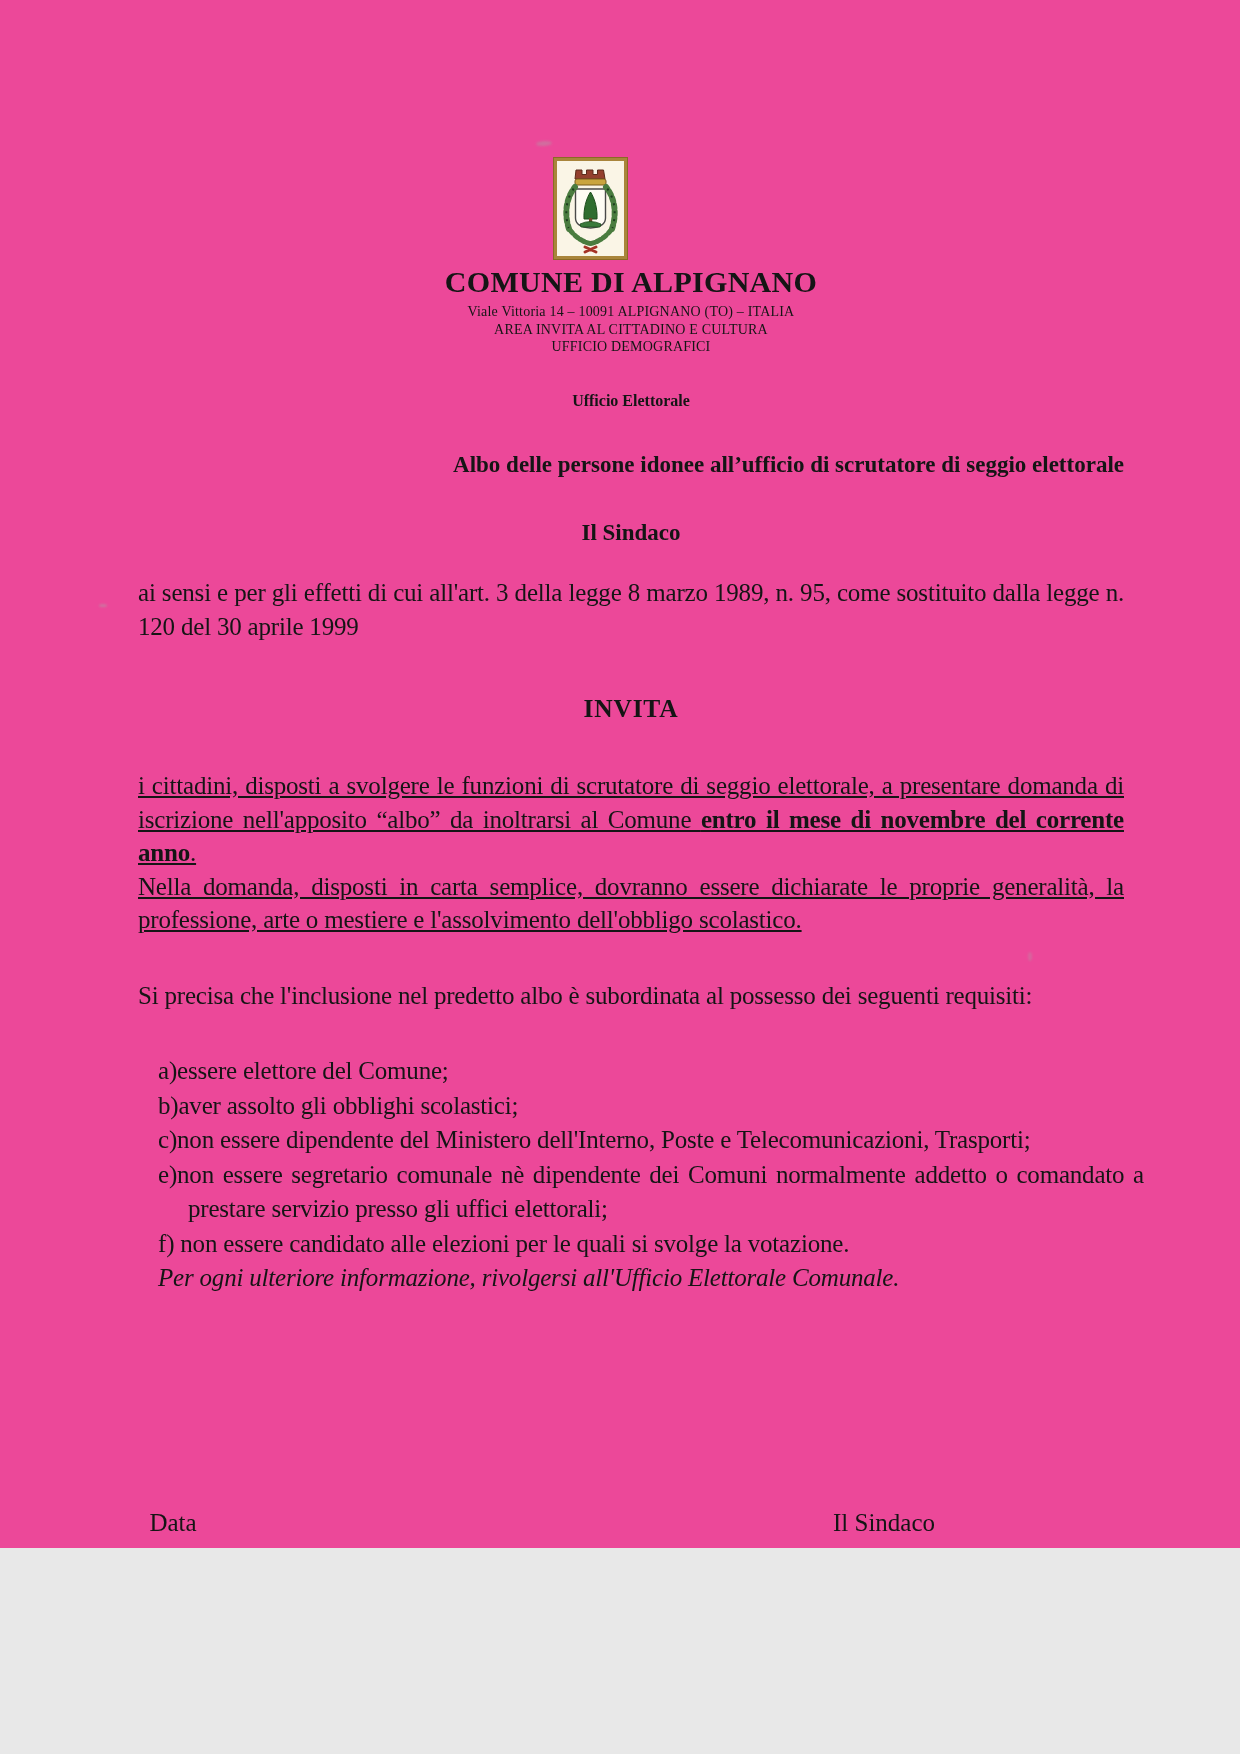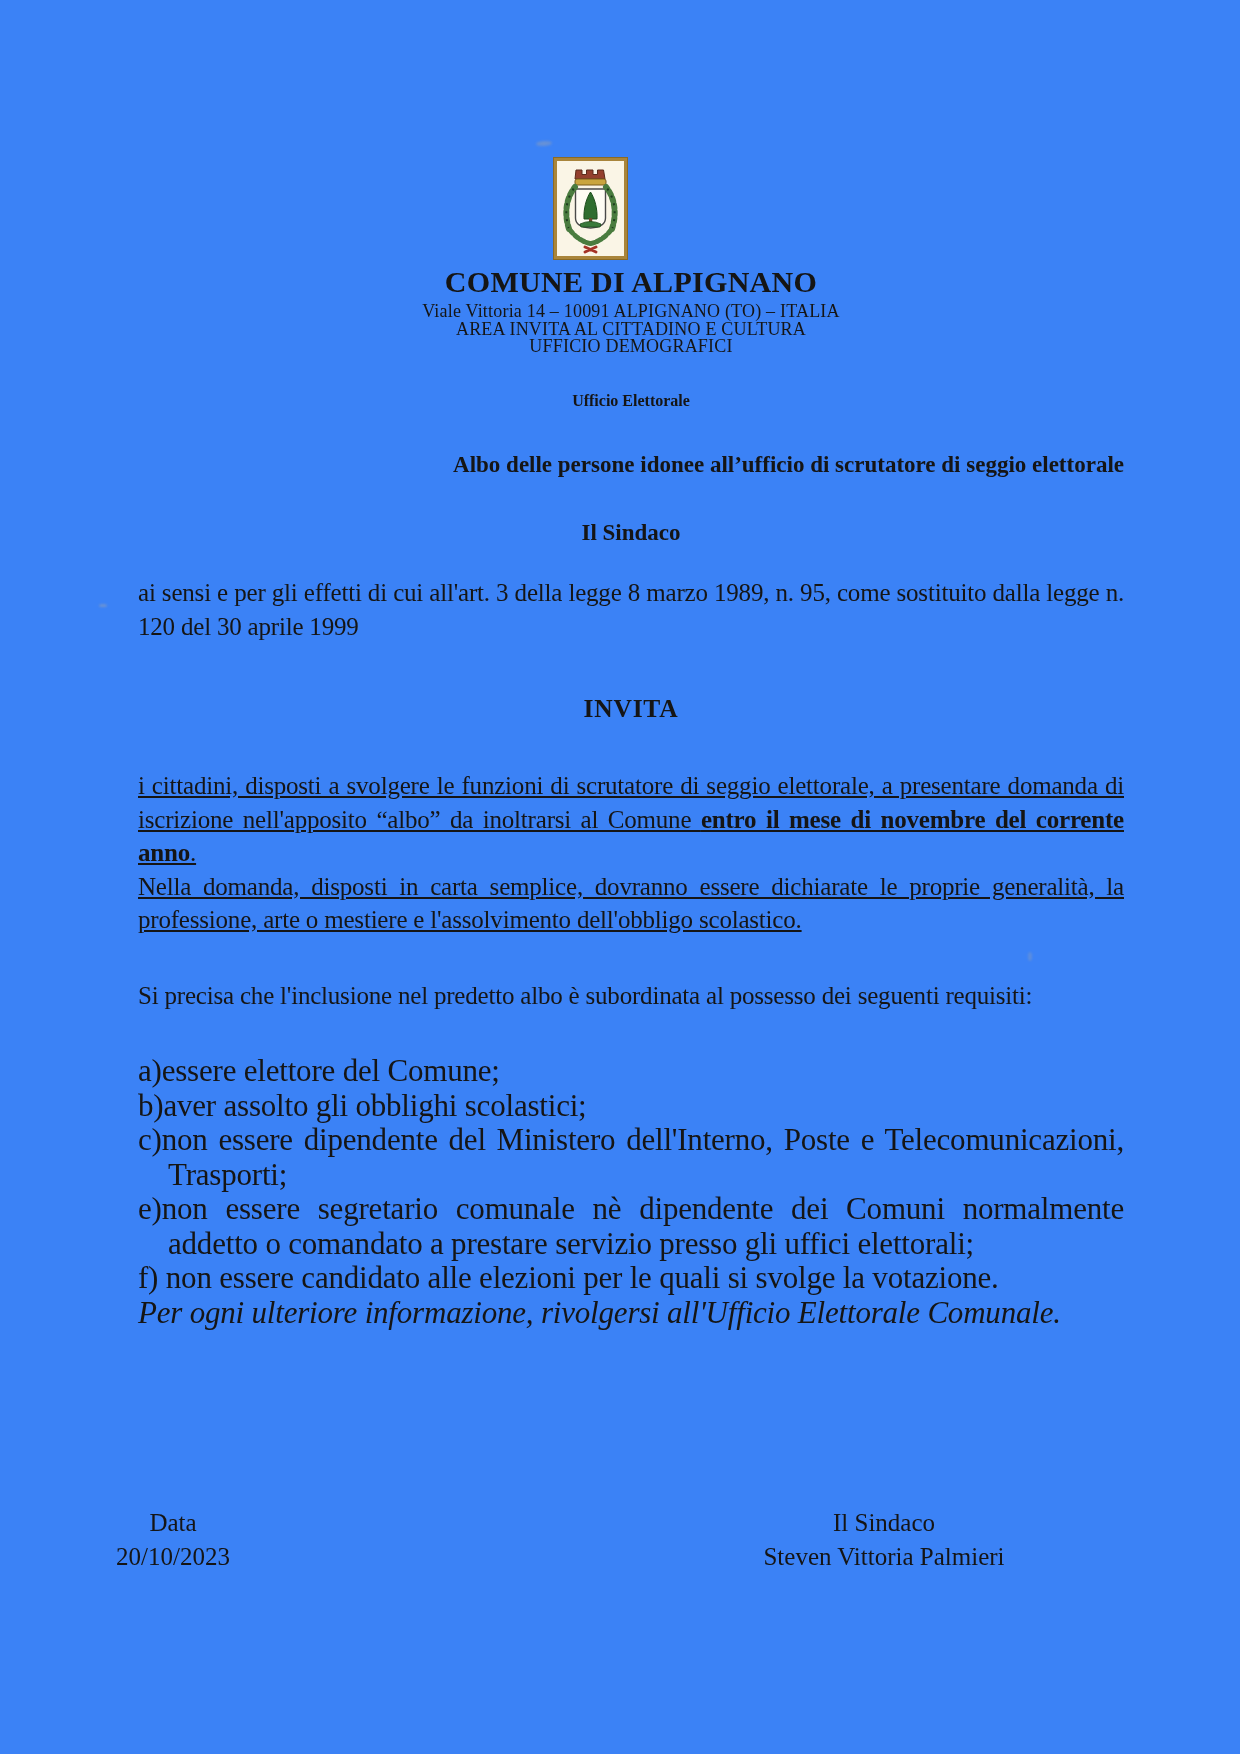--- a/index.html
+++ b/index.html
@@ -1,39 +1,39 @@
 <!DOCTYPE html>
 <html lang="it"><head>
 <meta charset="utf-8">
 <style>
   html,body{margin:0;padding:0;background:#e8e8e8;}
   .page{
     position:relative;
-    width:1240px;height:1754px;
+    width:1240px;height:1548px;
     margin:0 auto;
-    background:#3b82f6;
+    background:#ec4899;
     font-family:"Liberation Serif","DejaVu Serif",serif;
     color:#151515;
     overflow:hidden;
   }
   .abs{position:absolute;}
   .col{left:138px;width:986px;}
   .center{text-align:center;}
   .justify{text-align:justify;}
   .org-name{top:264px;font-size:30px;line-height:36px;font-weight:bold;letter-spacing:.3px;}
-  .address{top:303px;font-size:18px;line-height:17.5px;letter-spacing:.2px;}
+  .address{top:303px;font-size:14px;line-height:17.5px;letter-spacing:.2px;}
   .office-title{top:386px;font-size:16px;line-height:30px;font-weight:bold;}
   .subject-title{top:450px;font-size:23px;line-height:30px;font-weight:bold;text-align:right;}
   .authority-title{top:518px;font-size:23px;line-height:30px;font-weight:bold;}
   .premise{top:576px;font-size:25px;line-height:34px;letter-spacing:-0.2px;}
   .invita{top:692px;font-size:25.5px;line-height:34px;font-weight:bold;letter-spacing:.8px;}
   .invitation{top:769px;font-size:25px;line-height:33.5px;letter-spacing:-0.2px;text-decoration:underline;}
   .invitation p{margin:0;}
   .req-intro{top:979px;font-size:25px;line-height:33.5px;letter-spacing:-0.2px;}
-  .req-list{top:1054px;font-size:31px;line-height:34.5px;letter-spacing:-0.2px;}
+  .req-list{top:1054px;font-size:25px;line-height:34.5px;letter-spacing:-0.2px;margin-left:20px;}
   .req-list p{margin:0;padding-left:30px;text-indent:-30px;}
   .info-note{font-style:italic;}
   .bold{font-weight:bold;}
   .sig{font-size:25px;line-height:33.5px;text-align:center;}
   .sig-left{top:1506px;left:92px;width:162px;}
   .sig-right{top:1506px;left:738px;width:292px;}
   .emblem{top:157px;left:553px;width:75px;height:103px;}
   .artifact{background:#a8a8a8;border-radius:50%;filter:blur(1px);}
   .a1{top:141px;left:536px;width:16px;height:5px;opacity:.40;transform:rotate(-4deg);}
   .a2{top:604px;left:99px;width:8px;height:3px;opacity:.45;}

